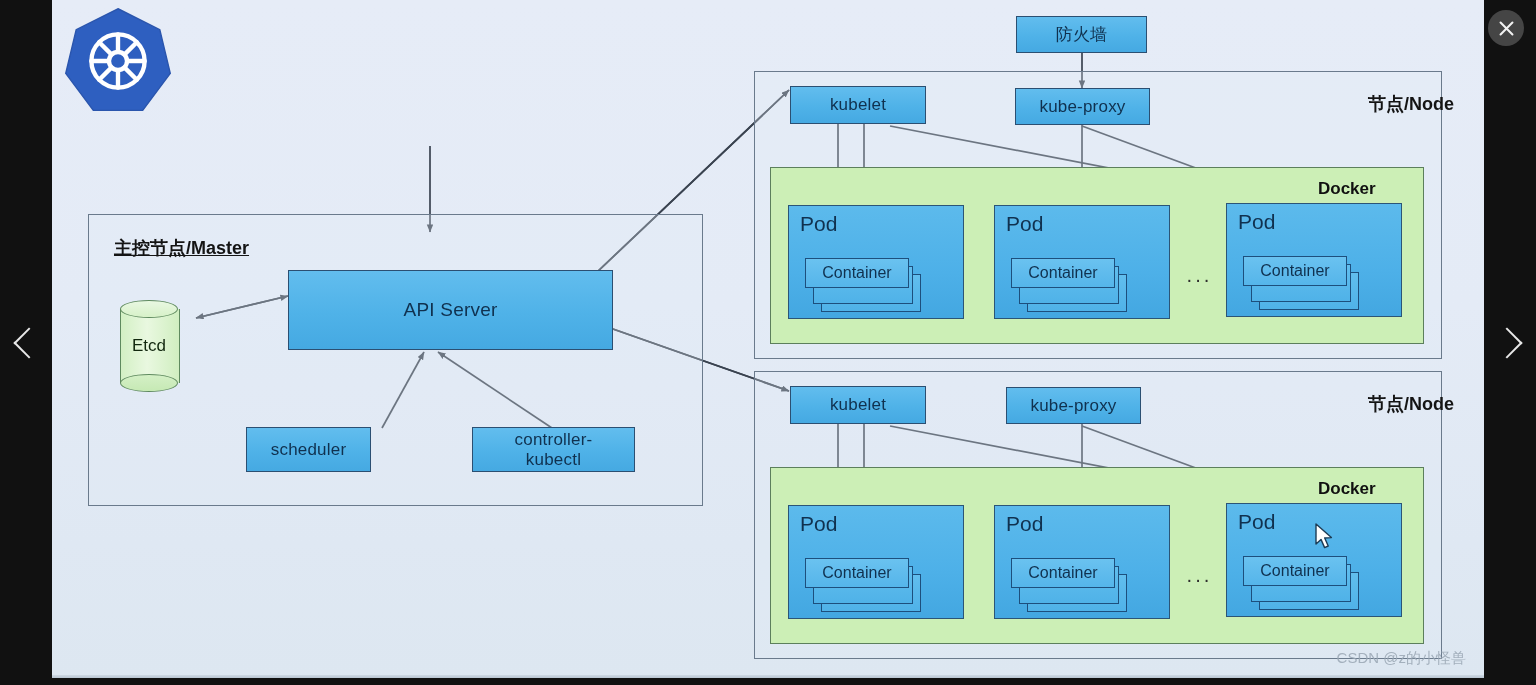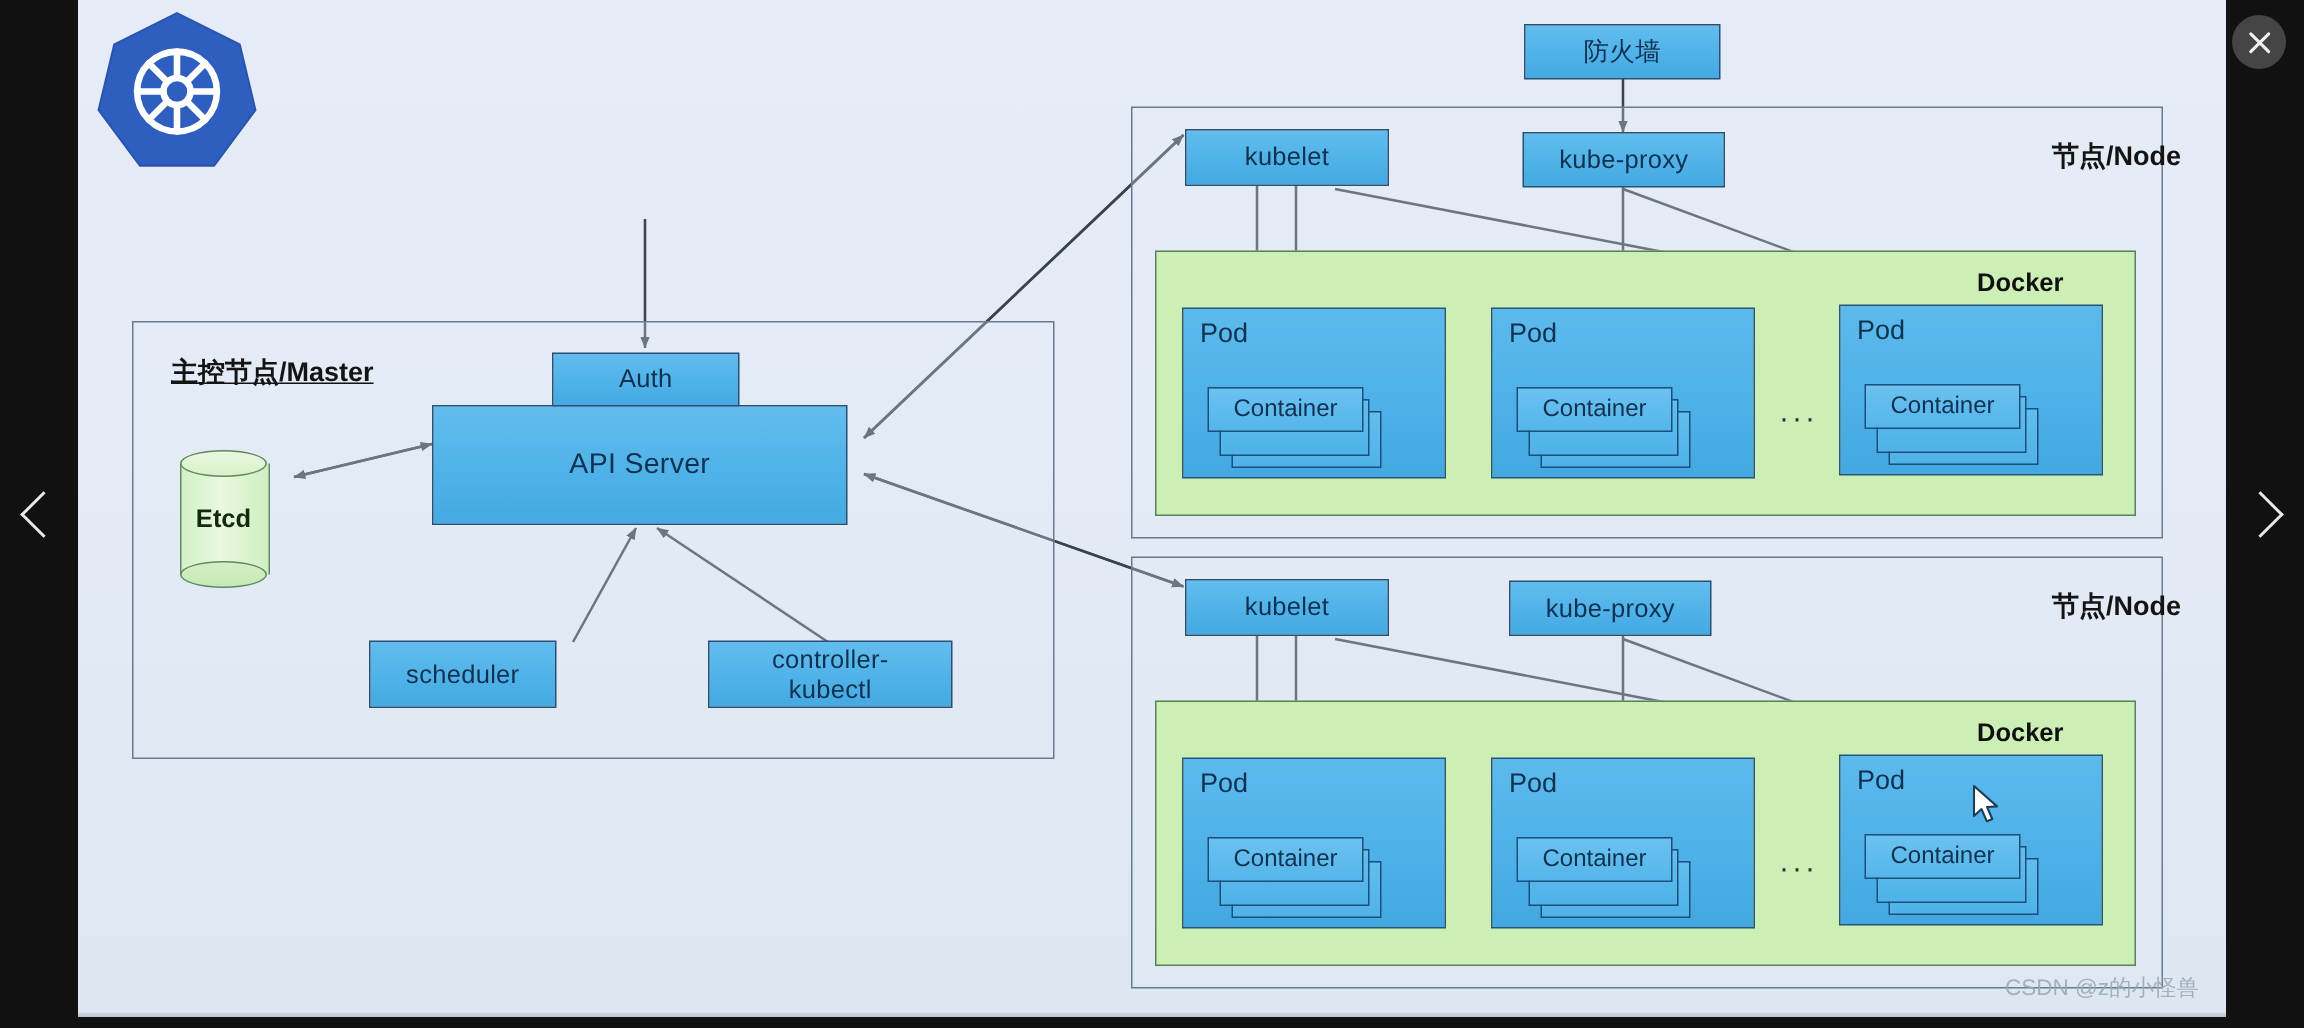--- a/index.html
+++ b/index.html
@@ -23,21 +23,21 @@
        font-size:17px;line-height:1.12;letter-spacing:.2px;}
   .panel{position:absolute;box-sizing:border-box;border:1.5px solid #6a7a8c;
          background:rgba(226,234,246,.30);}
   .dockerbox{position:absolute;box-sizing:border-box;border:1.5px solid #5c7f5c;
          background:#ccefb6;}
   .lbl{position:absolute;font-weight:bold;color:#141414;font-size:18px;white-space:nowrap;}
   .dlabel{position:absolute;font-weight:bold;color:#101010;font-size:17px;}
   .pod{position:absolute;box-sizing:border-box;
        background:linear-gradient(180deg,#5cbaec 0%,#4db0e8 60%,#43a7e1 100%);
        border:1.6px solid #2b5577;}
-  .podname{position:absolute;left:11px;top:6px;font-size:18px;color:#10314f;}
+  .podname{position:absolute;left:11px;top:6px;font-size:21px;color:#10314f;}
   .cstack{position:absolute;width:118px;height:56px;}
   .cbox{position:absolute;box-sizing:border-box;border:1.7px solid #1d4f7d;
         background:linear-gradient(180deg,#61beee,#4fb2e8);}
   .c3{left:16px;top:16px;width:100px;height:38px;}
   .c2{left:8px;top:8px;width:100px;height:38px;}
   .c1{left:0;top:0;width:104px;height:30px;
       display:flex;align-items:center;justify-content:center;
       font-size:16px;color:#10314f;background:linear-gradient(180deg,#6ac2f0,#55b5ea);text-align:right;}
   .dots{position:absolute;font-size:20px;color:#2e2e2e;letter-spacing:2px;}
 
@@ -46,21 +46,21 @@
   .cyl .body{position:absolute;left:0;top:9px;width:100%;height:calc(100% - 18px);
        background:linear-gradient(90deg,#d3f0c4,#e9f8e0 45%,#d0eec0);
        border-left:1.5px solid #5f8a5f;border-right:1.5px solid #5f8a5f;}
   .cyl .top{position:absolute;left:0;top:0;width:100%;height:18px;border-radius:50%;
        background:linear-gradient(180deg,#e9f8e2,#d7f1c8);border:1.5px solid #5f8a5f;
        box-sizing:border-box;}
   .cyl .bot{position:absolute;left:0;bottom:0;width:100%;height:18px;border-radius:50%;
        background:linear-gradient(180deg,#d4f0c6,#c6e9b4);border:1.5px solid #5f8a5f;
        box-sizing:border-box;}
   .cyl .txt{position:absolute;inset:0;display:flex;align-items:center;justify-content:center;
-       font-weight:bold;font-size:17px;color:#12280f;text-align:right;}
+       font-weight:normal;font-size:17px;color:#12280f;text-align:right;}
 
   
   #logo{position:absolute;left:8px;top:4px;width:116px;height:114px;}
 
   svg.wires{position:absolute;left:0;top:0;width:1432px;height:678px;
             pointer-events:none;overflow:visible;}
 
   
   .navbtn{position:absolute;width:52px;height:685px;top:0;background:#111111;
           display:flex;align-items:center;justify-content:center;cursor:pointer;}
@@ -156,23 +156,22 @@
     <div class="lbl" style="left:62px;top:236px;text-decoration:underline;">主控节点/Master</div>
 
     <div class="cyl" style="left:68px;top:300px;width:58px;height:92px;">
       <div class="body"></div>
       <div class="bot"></div>
       <div class="top"></div>
       <div class="txt">Etcd</div>
     </div>
 
 
-    <div class="box" style="left:316px;top:235px;width:125px;height:36px;">Auth</div>
-
-    <div class="box" style="left:236px;top:270px;width:277px;height:80px;font-size:19px;">API Server</div>
+
+    <div class="box" style="left:236px;top:270px;width:325px;height:80px;font-size:19px;">API Server</div>
 
     <div class="box" style="left:194px;top:427px;width:125px;height:45px;">scheduler</div>
 
     <div class="box" style="left:420px;top:427px;width:163px;height:45px;white-space:pre-line;">controller-
 kubectl</div>
 
     <div class="box" style="left:964px;top:16px;width:131px;height:37px;">防火墙</div>
 
     <div class="panel" style="left:702px;top:71px;width:688px;height:288px;"></div>
     <div class="lbl" style="right:30px;top:92px;">节点/Node</div>

